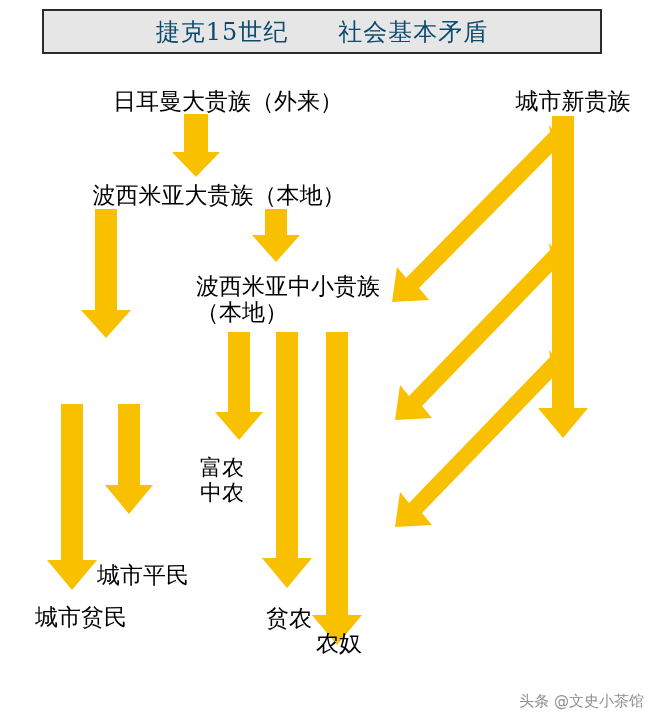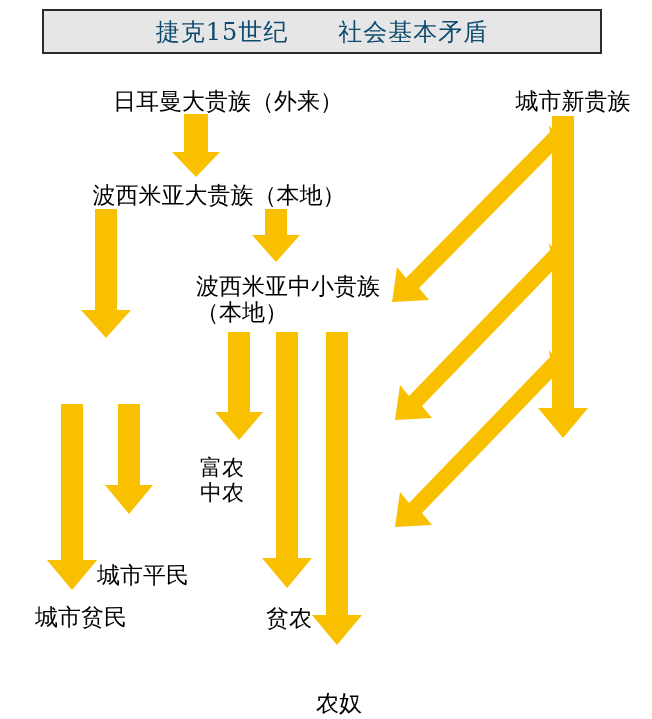--- a/index.html
+++ b/index.html
@@ -105,16 +105,17 @@
   <div class="node n-lg" style="left:228px; top:88px;">日耳曼大贵族（外来）</div>
   <div class="node n-lg" style="left:573px; top:88px;">城市新贵族</div>
   <div class="node n-lg" style="left:219px; top:182px;">波西米亚大贵族（本地）</div>
   <div class="node n-lg" style="left:288px; top:273px;">波西米亚中小贵族
 （本地）</div>
   <div class="node n-md" style="left:222px; top:455px;">富农
 中农</div>
   <div class="node n-lg" style="left:143px; top:530px;margin-top:32px;">城市平民</div>
   <div class="node n-lg" style="left:289px; top:605px;">贫农</div>
   <div class="node n-lg" style="left:81px;  top:604px;">城市贫民</div>
-  <div class="node n-lg" style="left:339px; top:690px;">农奴</div>
+  <div class="node n-lg" style="left:339px; top:630px;">农奴</div>
 
+  <div class="watermark">头条 @文史小茶馆</div>
 
 </div>
 
 </body></html>

